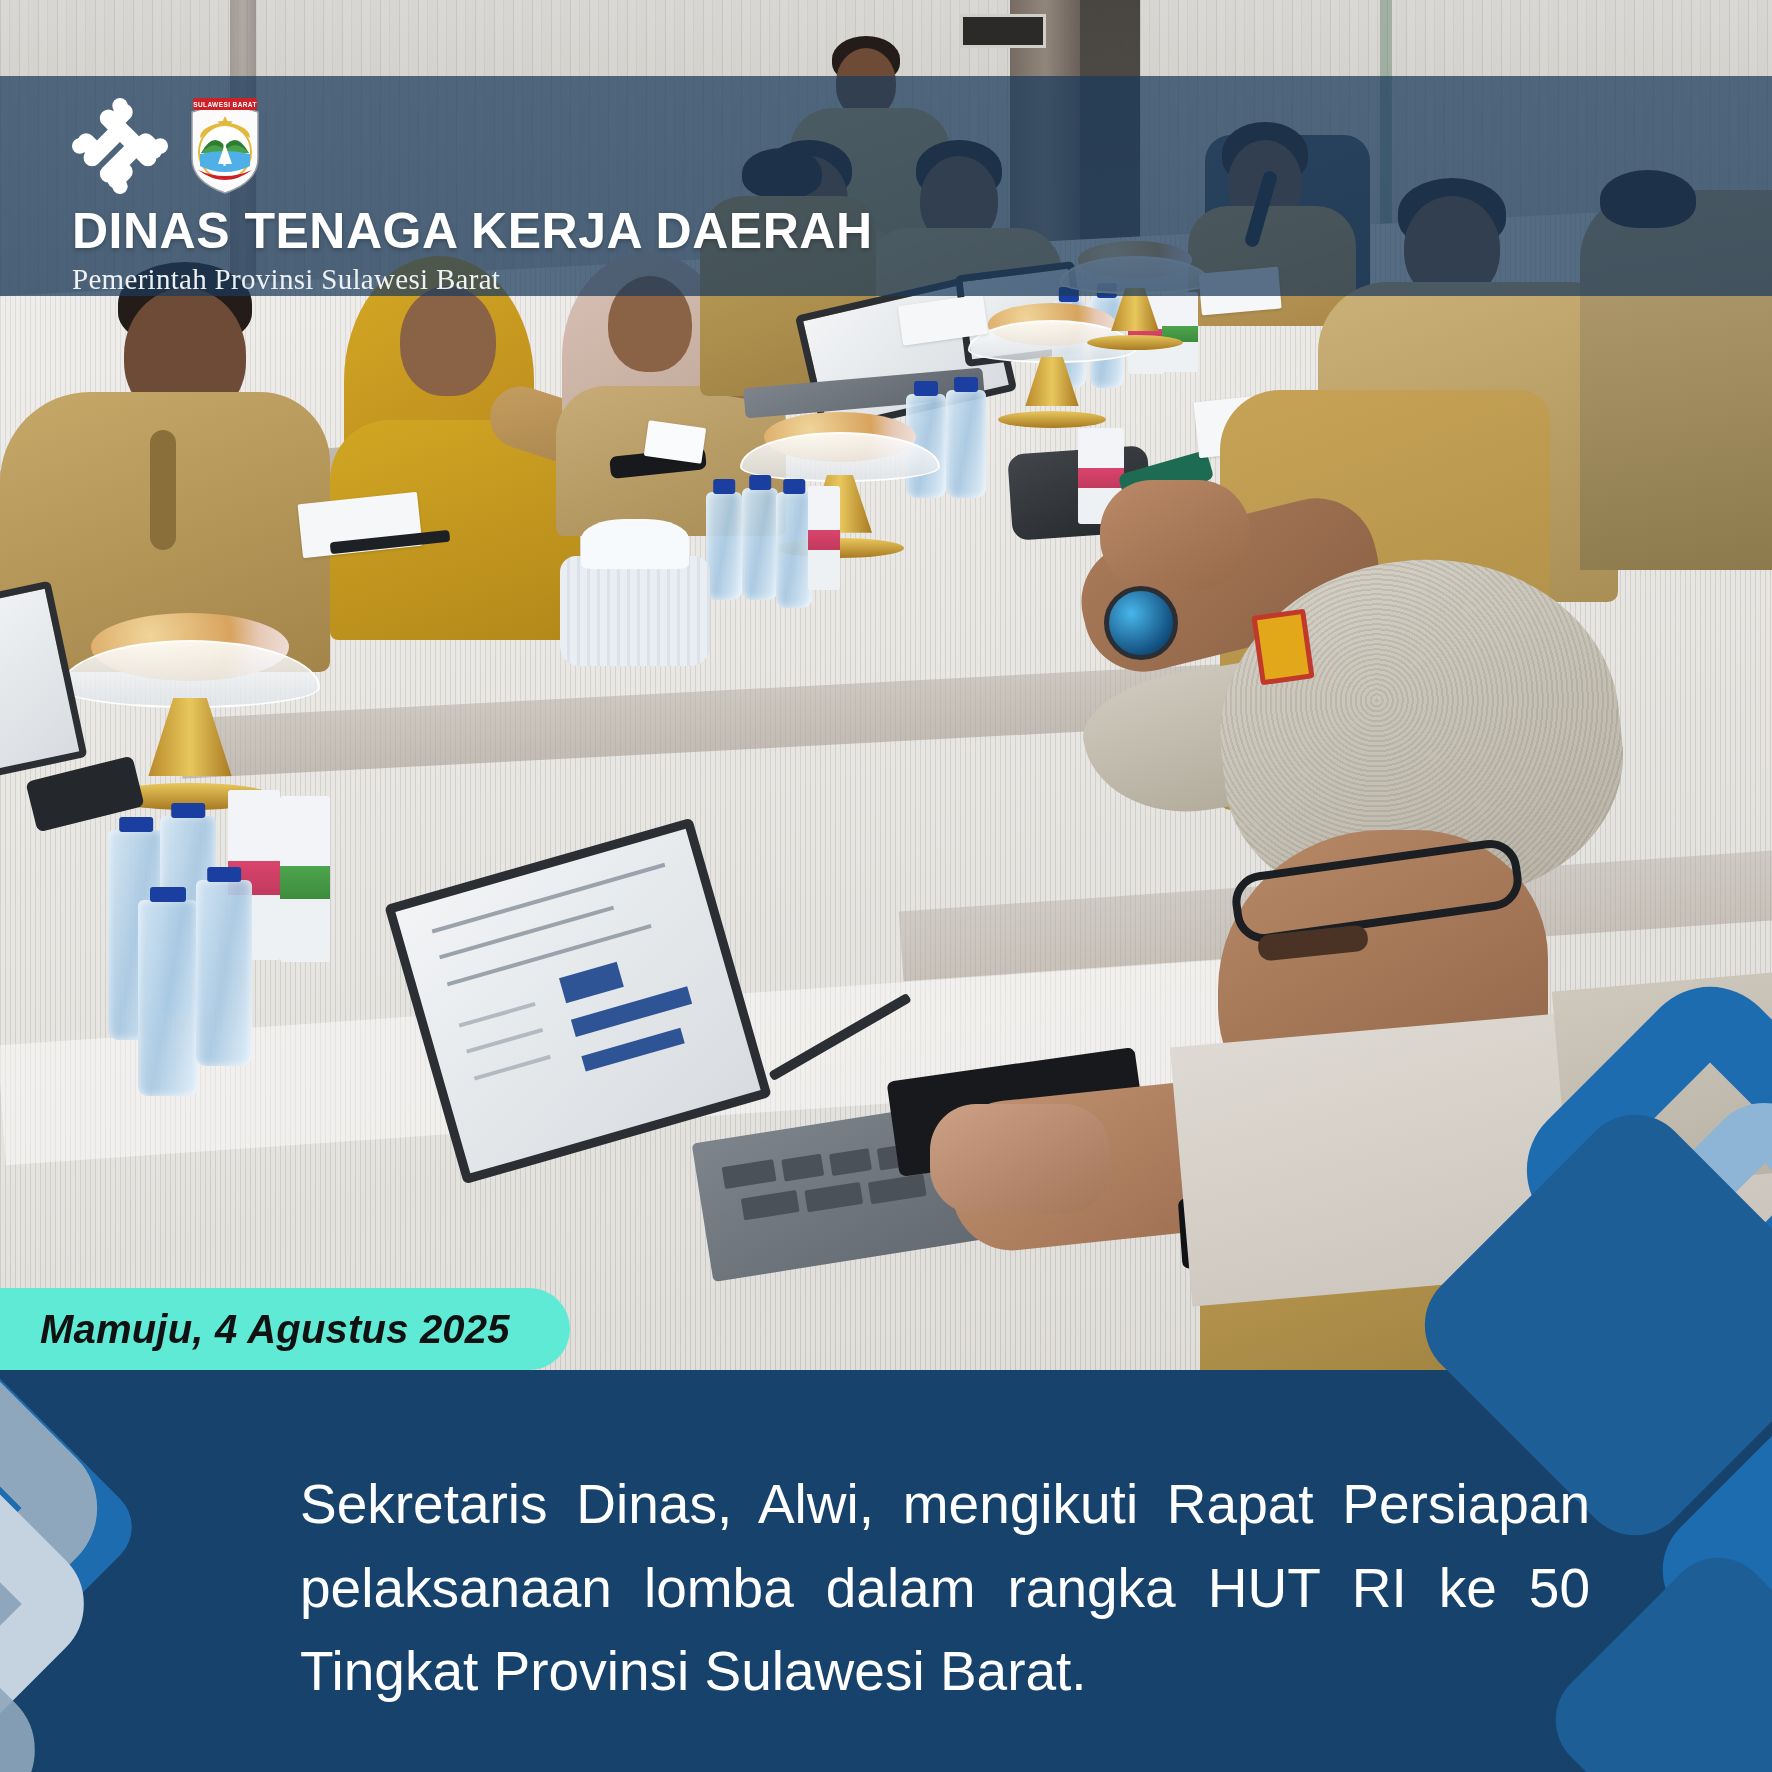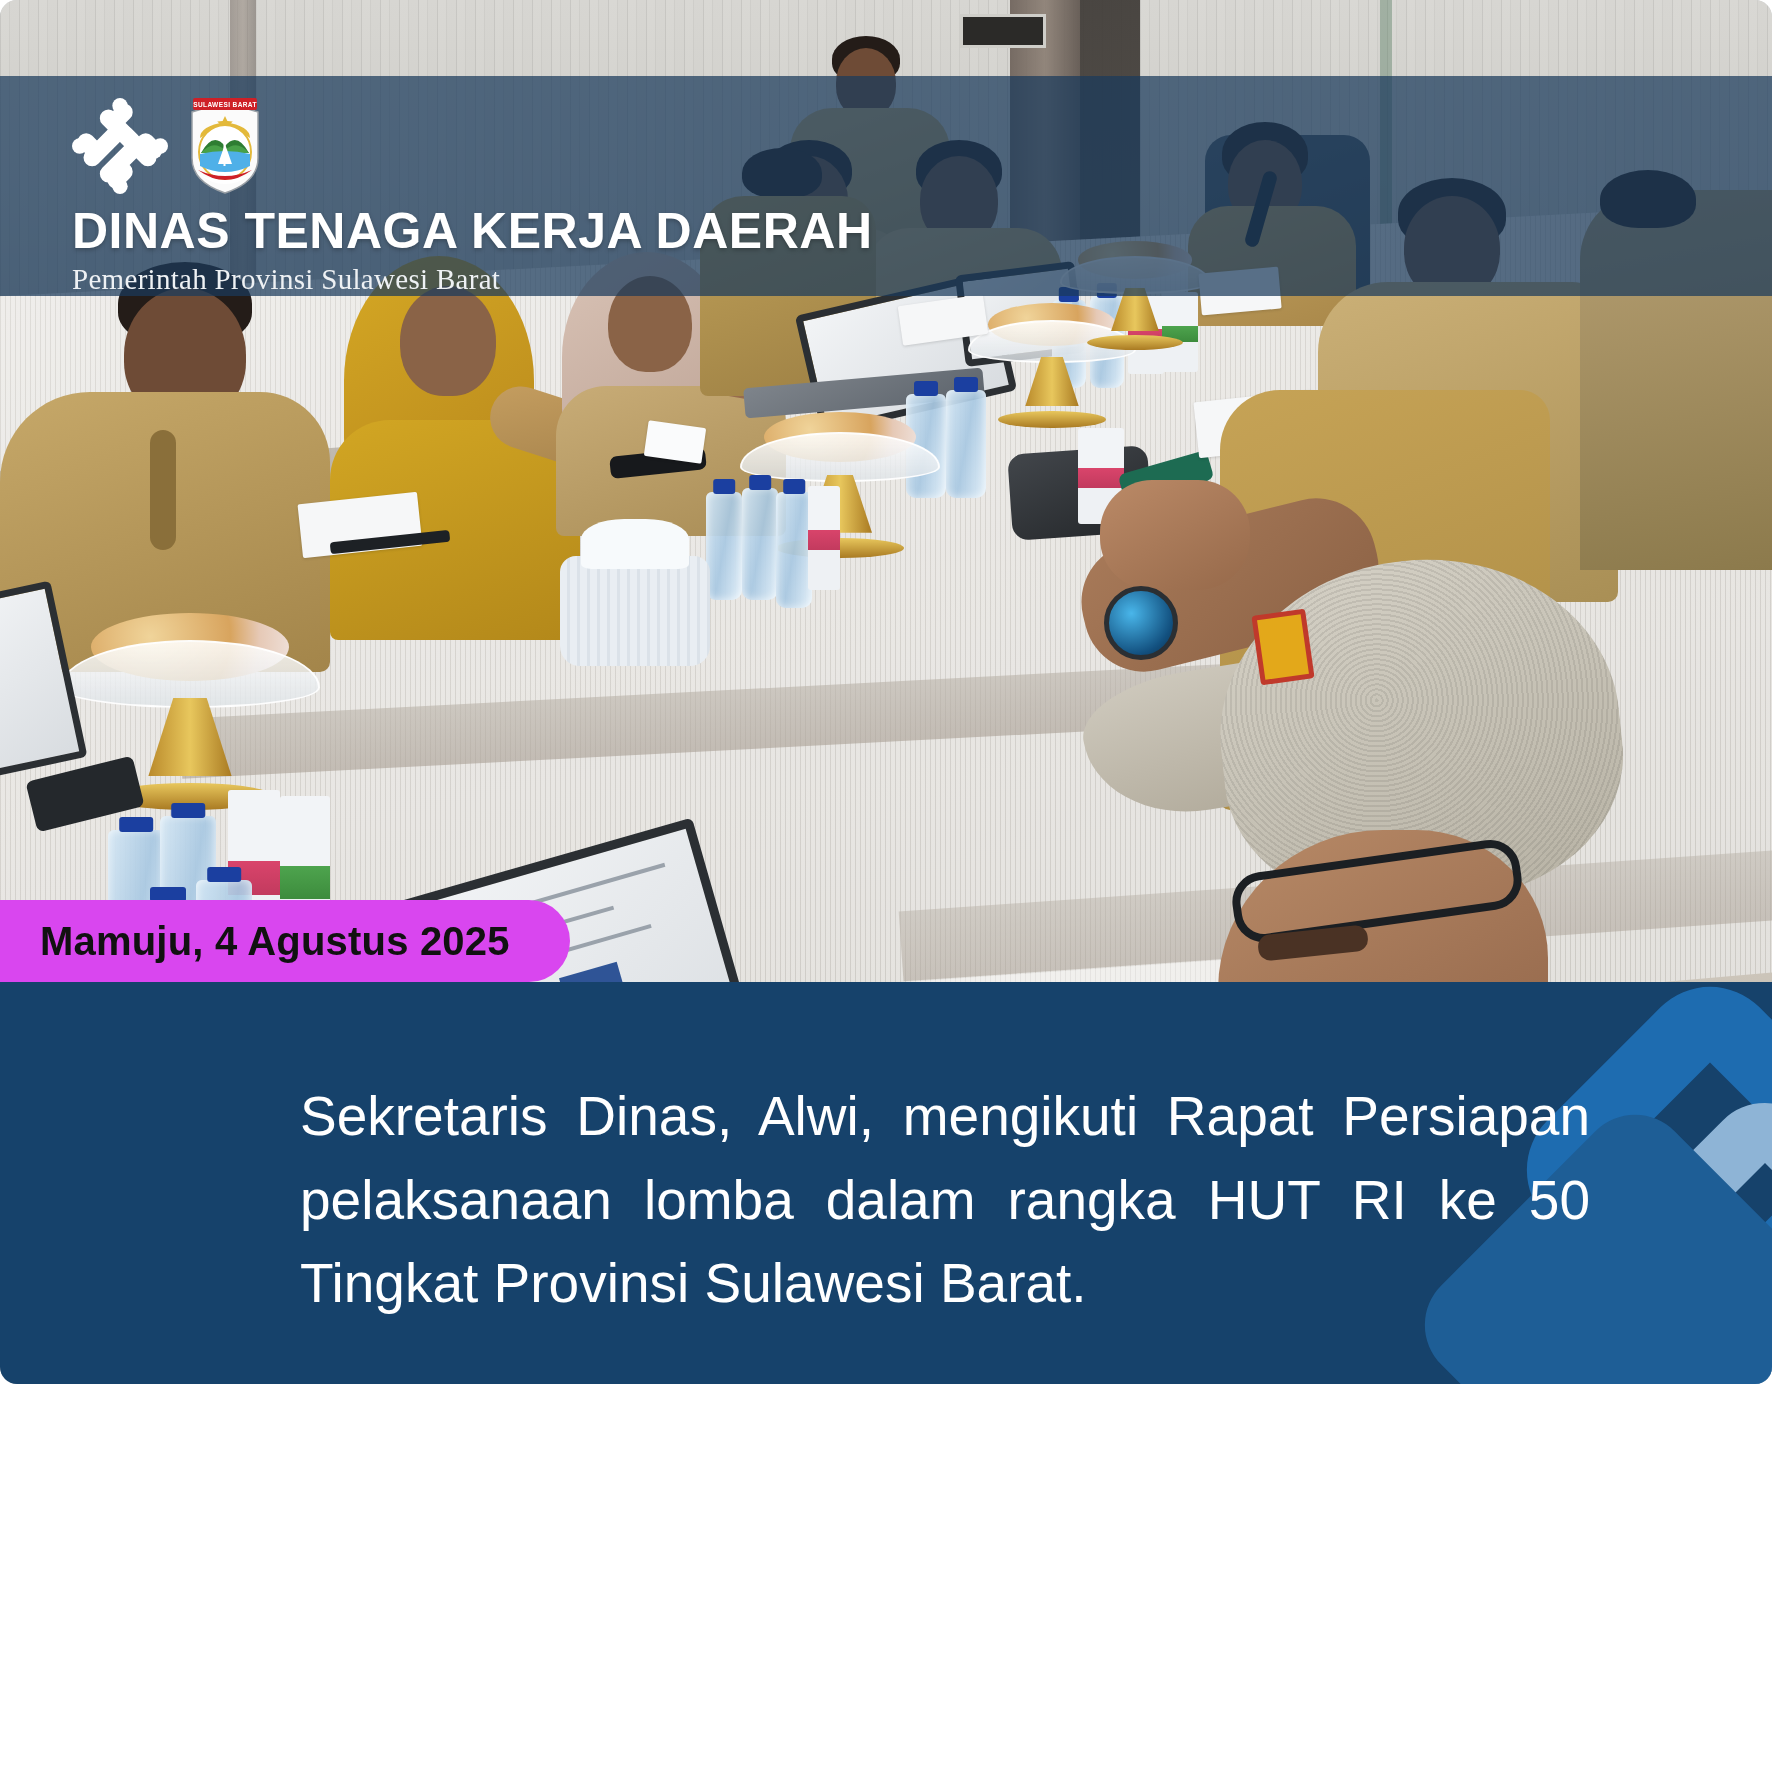--- a/index.html
+++ b/index.html
@@ -1,24 +1,23 @@
 <!DOCTYPE html>
 <html><head>
 <meta charset="utf-8">
 <style>
   html,body{margin:0;padding:0;background:#fff;}
   *{box-sizing:border-box;}
   body{font-family:"Liberation Sans",sans-serif;}
 
   #poster{
     position:relative;
-    width:1772px;height:1384px;
+    width:1772px;height:1772px;
     overflow:hidden;
     background:#cfd3d6;
-    border-radius:17px;
   }
 
   
   .photo{position:absolute;inset:0;overflow:hidden;background:#bfc4c6;}
 
   
   .wall{
     position:absolute;left:0;top:0;width:100%;height:300px;
     background:
       repeating-linear-gradient(90deg,
@@ -118,23 +117,24 @@
     font-family:"Liberation Serif",serif;letter-spacing:.3px;
   }
 
   
   .bottom-panel{
     position:absolute;left:0;bottom:0;width:100%;height:402px;
     background:#16426B;
   }
   .date-pill{
     position:absolute;left:0;bottom:402px;height:82px;
-    background:#d946ef;border-radius:0 44px 44px 0;
+    background:#5eead4;border-radius:0 44px 44px 0;
     display:flex;align-items:center;padding:0 60px 0 40px;
     z-index:6;
+    font-style:italic;
   }
   .date-pill span{font-size:40px;font-weight:bold;color:#111;letter-spacing:.2px;}
   .caption{
     position:absolute;left:300px;right:182px;bottom:58px;
     color:#fff;font-size:55px;line-height:1.52;
     text-align:justify;z-index:5;
     font-family:"Liberation Sans",sans-serif;
   }
 
   .sq{position:absolute;border-radius:38px;transform:rotate(45deg);}

